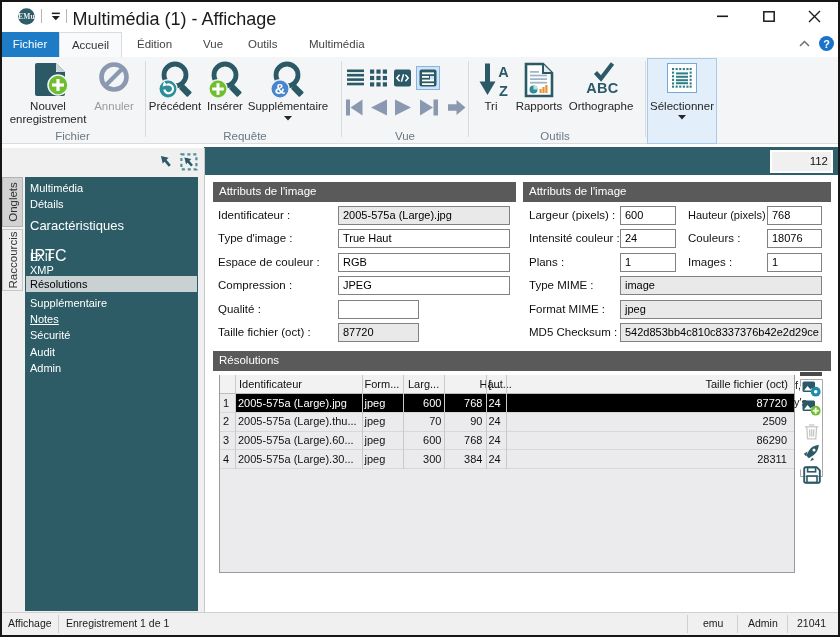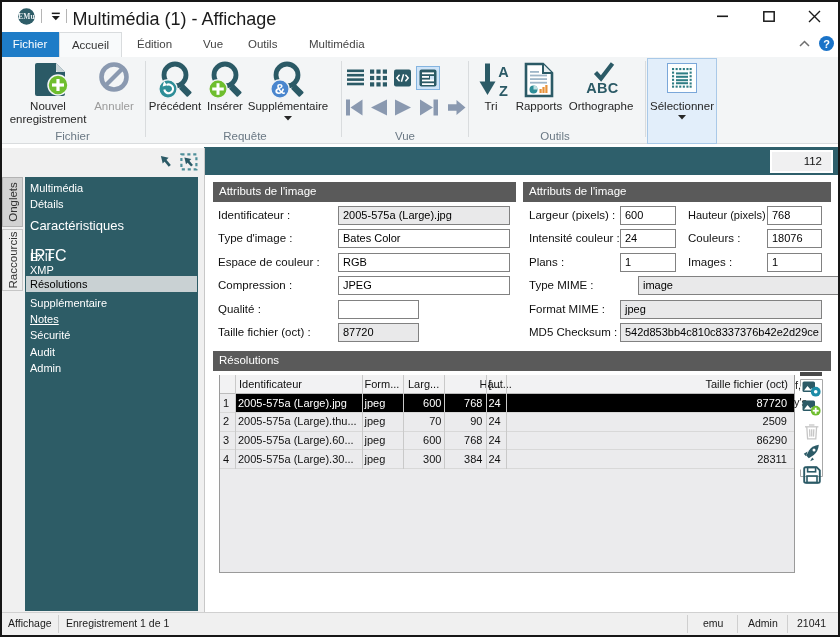--- a/index.html
+++ b/index.html
@@ -227,21 +227,21 @@
   <line x1="4.5" y1="4.5" x2="9.8" y2="10.8" stroke="#2b5a66" stroke-width="2.7"></line>
   <path d="M 0.9 0.9 L 8.6 2.7 L 2.7 8.6 Z" fill="#2b5a66"></path>
 </svg>
 <svg class="abs" style="left:180px;top:153px;" width="18" height="18" viewBox="0 0 18 18">
   <rect x="1.4" y="1.4" width="15" height="15" fill="none" stroke="#4f8f99" stroke-width="2.2" stroke-dasharray="3.1 2.83"></rect>
   <line x1="7.6" y1="7.6" x2="12" y2="12.8" stroke="#2b5a66" stroke-width="2.5"></line>
   <path d="M 4.4 4.4 L 11.3 6 L 6 11.3 Z" fill="#2b5a66"></path>
 </svg>
 
 <div class="abs" style="left:204px;top:147px;width:634px;height:28px;background:#2e5f6b;"></div>
-<div class="abs" style="left:770px;top:150px;width:63px;height:23px;background:#f0f0f1;border:2px solid #ffffff;font-size:11.5px;color:#111;text-align:right;padding:3px 9px 0 0;">112</div>
+<div class="abs" style="left:770px;top:150px;width:63px;height:23px;background:#f0f0f1;border:2px solid #ffffff;font-size:11.5px;color:#111;text-align:right;padding:3px 3px 0 0;">112</div>
 
 <div class="abs" style="left:0;top:176px;width:204px;height:436px;background:#f0f0f0;"></div>
 <div class="abs" style="left:204px;top:148px;width:1px;height:464px;background:#c8c8c8;"></div>
 
 <div class="abs" style="left:2px;top:177px;width:21px;height:50px;background:#d2d2d2;border:1px solid #b3b3b3;"></div>
 <div class="abs" style="left:2px;top:229px;width:21px;height:62px;background:#eeeeee;border:1px solid #c6c6c6;"></div>
 <svg class="abs" style="left:2px;top:177px;" width="21" height="114" viewBox="0 0 21 114">
   <text x="-25" y="14.5" font-size="11.5" fill="#333" text-anchor="middle" transform="rotate(-90)">Onglets</text>
   <text x="-83" y="14.5" font-size="11.5" fill="#333" text-anchor="middle" transform="rotate(-90)">Raccourcis</text>
 </svg>
@@ -263,21 +263,21 @@
 <div class="abs" style="left:26px;top:276px;width:171px;height:16.4px;background:#c9d1d3;"></div>
 <div class="abs" style="left:30px;top:278px;font-size:11px;color:#000;">Résolutions</div>
 
 <div class="abs" style="left:205px;top:176px;width:633px;height:436px;background:#ffffff;"></div>
 <div class="ghdr" style="left:213px;top:182px;width:303px;height:20px;">Attributs de l'image</div>
 <div class="ghdr" style="left:523px;top:182px;width:308px;height:20px;">Attributs de l'image</div>
 <div id="formfields">
       <div class="lbl" style="left:218px;top:208.5px;">Identificateur :</div>
       <div class="fld ro" style="left:338px;top:205.5px;width:172px;height:19px;">2005-575a (Large).jpg</div>
       <div class="lbl" style="left:218px;top:232px;">Type d'image :</div>
-      <div class="fld" style="left:338px;top:229px;width:172px;height:19px;">Bates Color</div>
+      <div class="fld" style="left:338px;top:229px;width:172px;height:19px;">True Haut</div>
       <div class="lbl" style="left:218px;top:255.5px;">Espace de couleur :</div>
       <div class="fld" style="left:338px;top:252.5px;width:172px;height:19px;">RGB</div>
       <div class="lbl" style="left:218px;top:279px;">Compression :</div>
       <div class="fld" style="left:338px;top:276px;width:172px;height:19px;">JPEG</div>
       <div class="lbl" style="left:218px;top:302.5px;">Qualité :</div>
       <div class="fld" style="left:338px;top:299.5px;width:81px;height:19px;"></div>
       <div class="lbl" style="left:218px;top:326px;">Taille fichier (oct) :</div>
       <div class="fld ro" style="left:338px;top:323px;width:81px;height:19px;">87720</div>
       <div class="lbl" style="left:529px;top:208.5px;">Largeur (pixels) :</div>
       <div class="fld" style="left:620px;top:205.5px;width:56px;height:19px;">600</div>
@@ -285,21 +285,21 @@
       <div class="fld" style="left:767px;top:205.5px;width:55px;height:19px;">768</div>
       <div class="lbl" style="left:529px;top:232px;">Intensité couleur :</div>
       <div class="fld" style="left:620px;top:229px;width:56px;height:19px;">24</div>
       <div class="lbl" style="left:688px;top:232px;max-width:79px;overflow:hidden;">Couleurs :</div>
       <div class="fld" style="left:767px;top:229px;width:55px;height:19px;">18076</div>
       <div class="lbl" style="left:529px;top:255.5px;">Plans :</div>
       <div class="fld" style="left:620px;top:252.5px;width:56px;height:19px;">1</div>
       <div class="lbl" style="left:688px;top:255.5px;max-width:79px;overflow:hidden;">Images :</div>
       <div class="fld" style="left:767px;top:252.5px;width:55px;height:19px;">1</div>
       <div class="lbl" style="left:529px;top:279px;">Type MIME :</div>
-      <div class="fld ro" style="left:620px;top:276px;width:202px;height:19px;margin-left:18px;">image</div>
+      <div class="fld ro" style="left:620px;top:276px;width:202px;height:19px;">image</div>
       <div class="lbl" style="left:529px;top:302.5px;">Format MIME :</div>
       <div class="fld ro" style="left:620px;top:299.5px;width:202px;height:19px;">jpeg</div>
       <div class="lbl" style="left:529px;top:326px;">MD5 Checksum :</div>
       <div class="fld ro" style="left:620px;top:323px;width:202px;height:19px;">542d853bb4c810c8337376b42e2d29ce</div>
     </div>
 
 <div class="ghdr" style="left:213px;top:351px;width:618px;height:20px;">Résolutions</div>
 <div id="restable">
       <div class="abs" style="left:219px;top:375px;width:576px;height:198px;border:1px solid #9a9a9a;background:#ebebed;"></div>
       <div class="abs" style="left:220px;top:375px;width:574px;height:19px;background:#f2f2f3;border-bottom:1px solid #bcbcbc;"></div>

